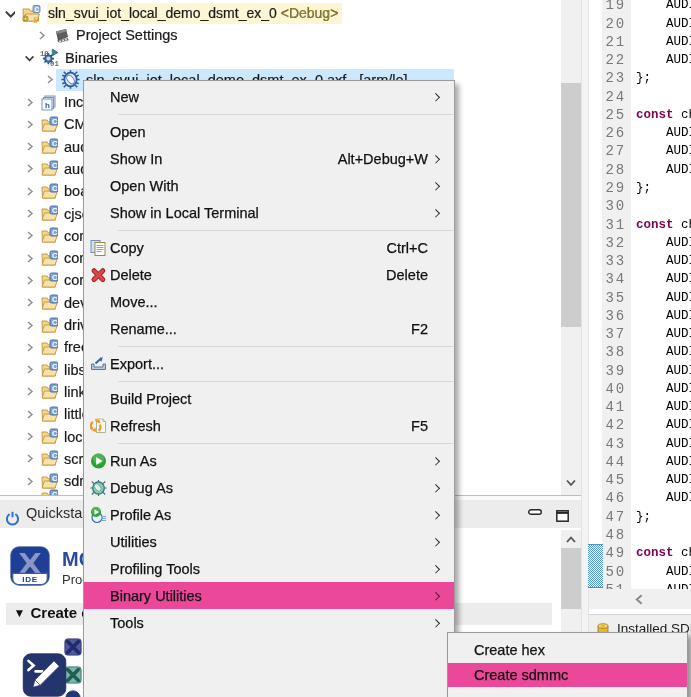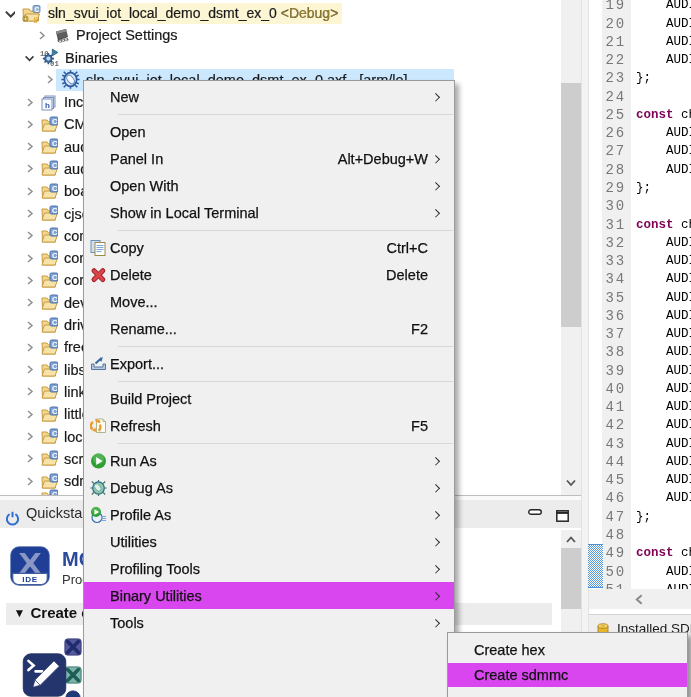--- a/index.html
+++ b/index.html
@@ -40,21 +40,21 @@
 #qhead { position:absolute; left:0; top:4.5px; width:581px; height:28px; background:#ececec; }
 
 #menu { position:absolute; left:83px; top:80px; width:372px; height:617px; z-index:10;
   background:#f0f0f0; border:1px solid #9b9b9b; border-bottom:none;
   box-shadow:4px 4px 5px rgba(0,0,0,0.33); padding-top:2px; }
 .mi { position:relative; height:27px; display:flex; align-items:center; font-size:14.5px; color:#111;
   -webkit-text-stroke:0.25px #111; }
 .mi .lab { position:absolute; left:26px; top:50%; transform:translateY(-50%); white-space:nowrap; }
 .mi .sc { position:absolute; right:26px; top:50%; transform:translateY(-50%); }
 .mi .ic { position:absolute; left:6px; top:50%; transform:translateY(-50%); width:17px; height:17px; }
-.mi.hl { background:#d946ef; }
+.mi.hl { background:#ec4899; }
 .mi.dis { color:#838383; -webkit-text-stroke:0.25px #838383; }
 .msep { height:8px; position:relative; }
 .msep:after { content:""; position:absolute; left:34px; right:1px; top:3.5px; height:1px; background:#d7d7d7; }
 .arr { position:absolute; right:16px; top:50%; width:5.5px; height:5.5px;
   border-top:1.5px solid #2b2b2b; border-right:1.5px solid #2b2b2b;
   transform:translateY(-50%) rotate(45deg); }
 
 #submenu { position:absolute; left:447px; top:632px; width:241px; height:65px; z-index:11;
   background:#f0f0f0; border:1px solid #9b9b9b; border-bottom:none;
   box-shadow:4px 4px 5px rgba(0,0,0,0.38); padding-top:3px; }
@@ -519,21 +519,21 @@
 <div id="menu">
     <div class="mi">
       <span class="lab">New</span>
       <span class="arr"></span>
     </div>
     <div class="msep"></div>
     <div class="mi">
       <span class="lab">Open</span>
     </div>
     <div class="mi">
-      <span class="lab">Panel In</span>
+      <span class="lab">Show In</span>
       <span class="sc">Alt+Debug+W</span>
       <span class="arr"></span>
     </div>
     <div class="mi">
       <span class="lab">Open With</span>
       <span class="arr"></span>
     </div>
     <div class="mi">
       <span class="lab">Show in Local Terminal</span>
       <span class="arr"></span>

